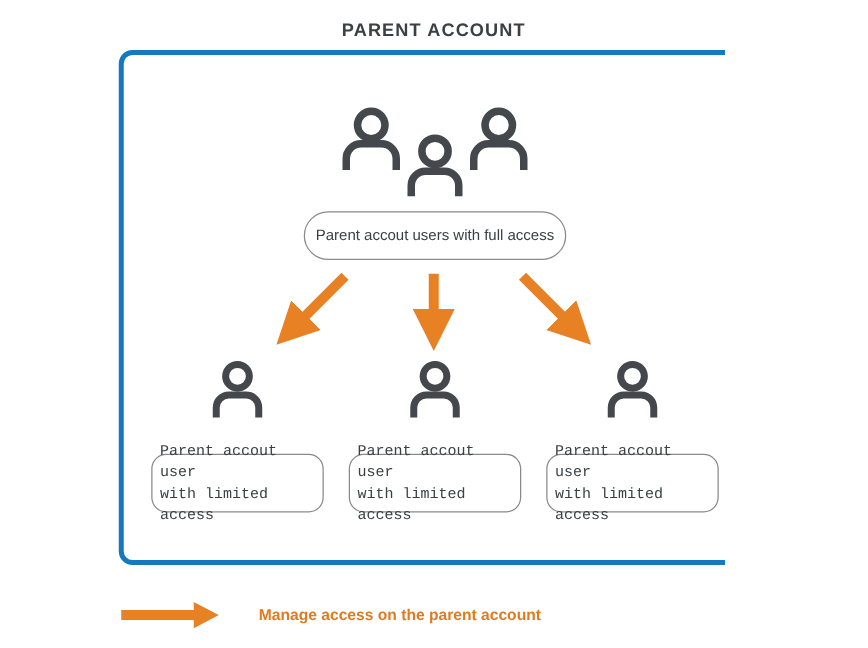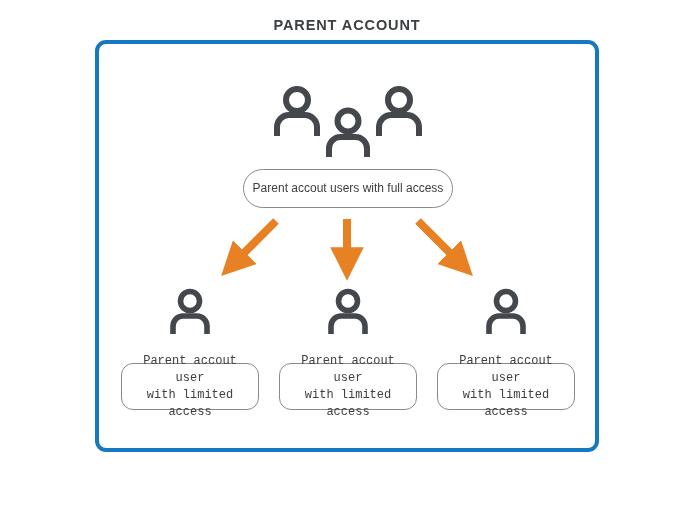--- a/index.html
+++ b/index.html
@@ -7,21 +7,20 @@
     padding: 0;
     background: #ffffff;
   }
   #stage {
     position: relative;
     width: 580px;
     height: 518px;
     background: #ffffff;
     overflow: hidden;
     font-family: "Liberation Sans", sans-serif;
-    padding-left: 40px;
   }
 
   
   .diagram-title {
     position: absolute;
     left: 0;
     top: 17px;
     width: 694px;
     text-align: center;
     font-size: 14.5px;
@@ -55,21 +54,21 @@
     box-sizing: border-box;
     border: 1.3px solid #8a8a8a;
     border-radius: 20px;
     background: #ffffff;
     color: #3c4043;
     font-size: 12px;
     line-height: 17px;
     display: flex;
     align-items: center;
     justify-content: center;
-    text-align: center;
+    text-align: left;
   }
   .label-box.top {
     left: 243px;
     top: 169px;
     width: 210px;
     height: 39px;
     border-radius: 20px;
   }
   .label-box.leaf {
     top: 363px;
@@ -192,14 +191,21 @@
     </div>
   </div>
 
   <div class="label-box leaf leaf-3">
     <div>
       <span>Parent accout user</span>
       <span class="line2">with limited access</span>
     </div>
   </div>
 
+  <div class="legend">
+    <svg class="legend-arrow" width="84" height="28" viewBox="0 0 84 28">
+      <line x1="2" y1="14" x2="62" y2="14" stroke="#e88024" stroke-width="8"></line>
+      <path d="M60,3.5 L80,14 L60,24.5 z" fill="#e88024"></path>
+    </svg>
+    <div class="legend-text">Manage access on the parent account</div>
+  </div>
 
 </div>
 
 </body></html>

